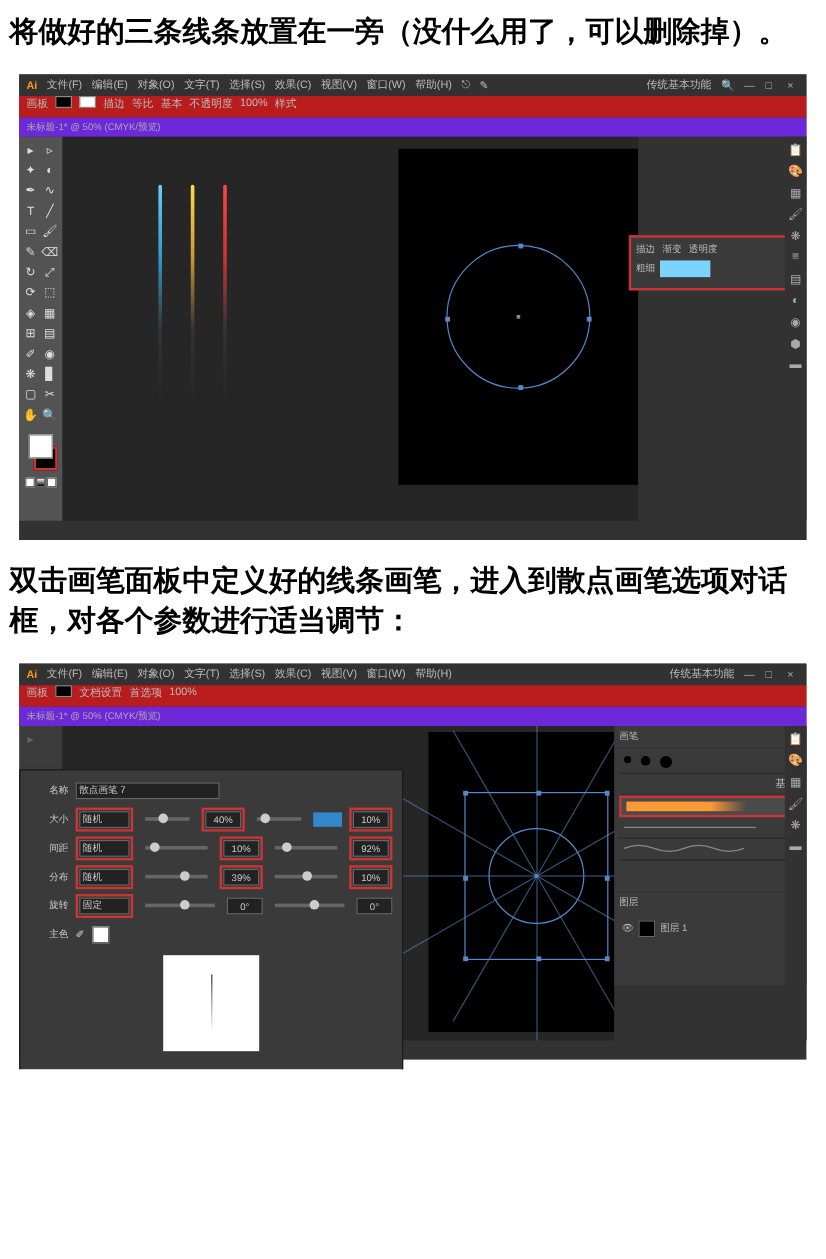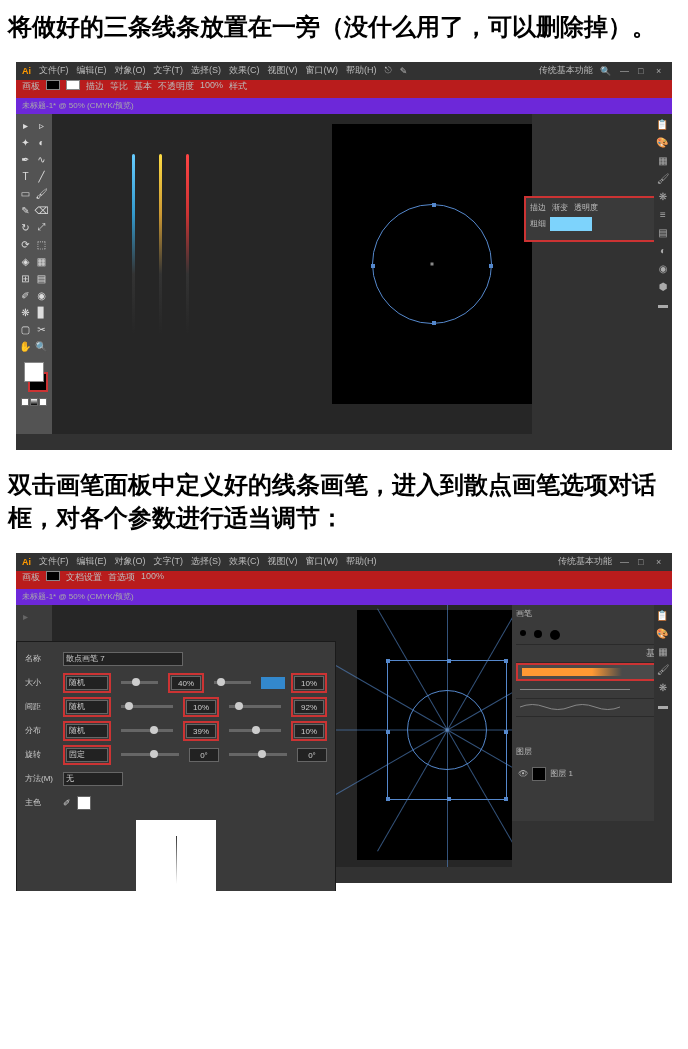--- a/index.html
+++ b/index.html
@@ -59,21 +59,21 @@
 .brush-stroke { width: 100px; height: 8px; background: linear-gradient(to right, #ff9933, #ff9933 70%, transparent); }
 .brush-line { width: 110px; height: 1px; background: #888; }
 .brush-wavy { width: 100px; height: 10px; position: relative; }
 .brush-wavy svg { width: 100%; height: 100%; }
 .layers-panel { background: #3a3a3a; height: 60px; padding: 4px; font-size: 8px; }
 .layer-row { display: flex; align-items: center; gap: 4px; padding: 2px; }
 .dialog { position: absolute; left: 0; top: 36px; width: 320px; background: #3a3a3a; border: 1px solid #1a1a1a; z-index: 10; font-size: 9px; color: #ccc; }
 .dialog-title { height: 18px; background: #535353; padding: 2px 6px; font-size: 9px; }
 .dialog-body { padding: 8px; }
 .dlg-row { display: flex; align-items: center; gap: 6px; margin-bottom: 6px; height: 18px; }
-.dlg-label { width: 32px; font-size: 8px; }
+.dlg-label { width: 32px; text-align: right; font-size: 8px; }
 .dlg-select { width: 42px; height: 14px; background: #222; border: 1px solid #666; font-size: 8px; color: #ccc; display: flex; align-items: center; padding: 0 2px; }
 .dlg-slider { flex: 1; height: 3px; background: #666; position: relative; margin: 0 4px; }
 .dlg-slider .knob { width: 8px; height: 8px; background: #ccc; border-radius: 50%; position: absolute; top: -3px; }
 .dlg-val { width: 30px; height: 14px; background: #222; border: 1px solid #666; font-size: 8px; text-align: center; line-height: 14px; }
 .dlg-redbox { border: 2px solid #c33; padding: 1px; }
 .dlg-preview { width: 80px; height: 80px; background: #fff; margin: 8px auto; position: relative; }
 .dlg-preview .pline { position: absolute; left: 50%; top: 20%; width: 1px; height: 60%; background: linear-gradient(to bottom, #333, transparent); }
 .color-swatch { width: 24px; height: 12px; }
 .statusbar { height: 16px; background: #323232; font-size: 8px; padding: 2px 6px; color: #888; }
 .win-controls { display: flex; gap: 8px; }
@@ -423,24 +423,20 @@
           <div class="dlg-slider">
               <div class="knob" style="left:50%"></div>
             </div>
           <div class="dlg-val">0°</div>
           <div class="dlg-slider">
               <div class="knob" style="left:50%"></div>
             </div>
           <div class="dlg-val">0°</div>
         </div>
         <div class="dlg-row">
-          <span class="dlg-label">方法(M)</span>
-          <div class="dlg-select" style="width:60px">无</div>
-        </div>
-        <div class="dlg-row">
           <span class="dlg-label">主色</span>
           <span>✐</span>
           <div style="width:14px;height:14px;background:#fff;border:1px solid #666"></div>
         </div>
         <div class="dlg-preview">
           <div class="pline"></div>
         </div>
       </div>
       <div style="padding:4px 8px;font-size:8px">
         <input type="checkbox" style="">

